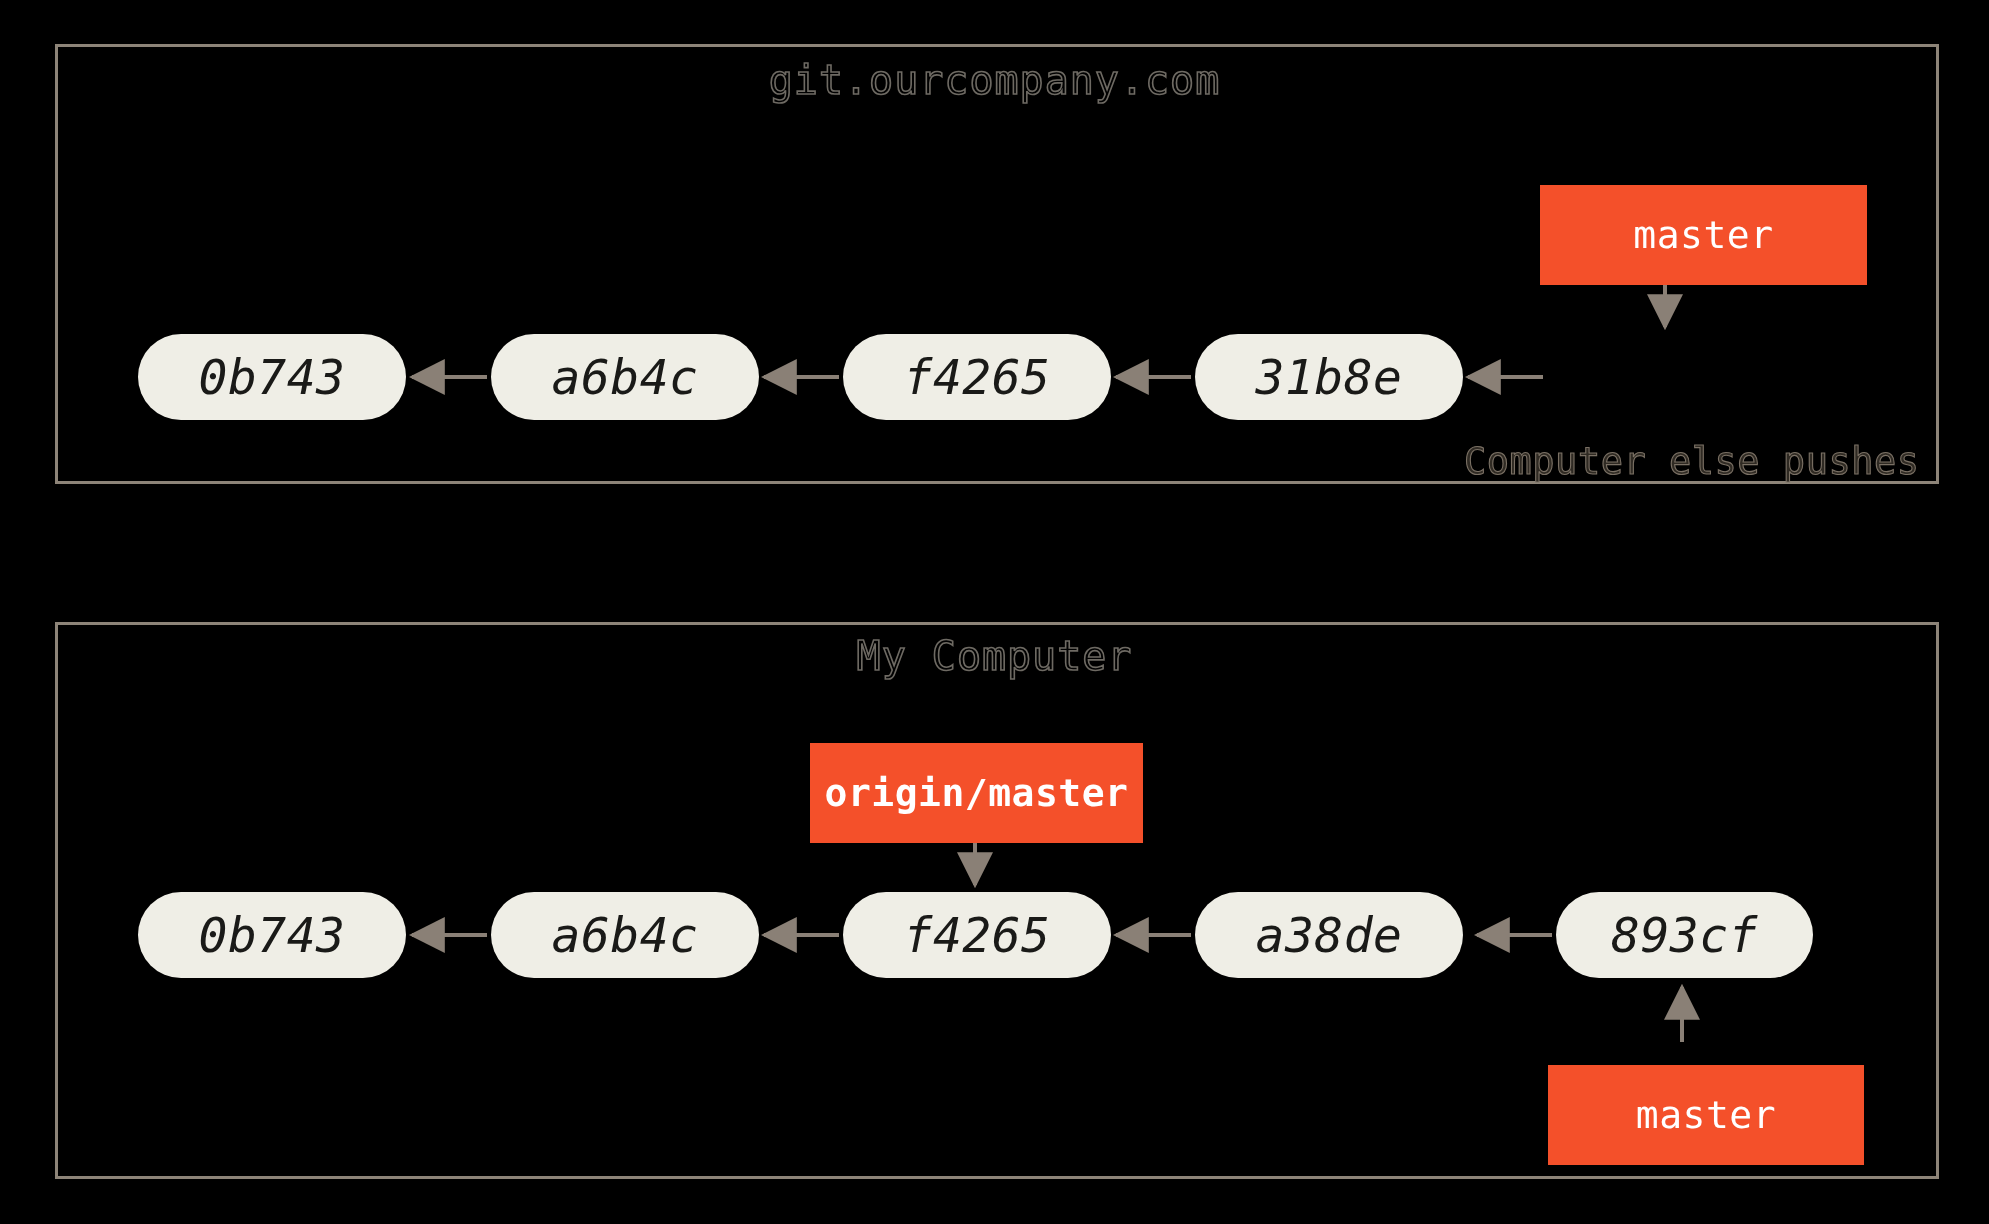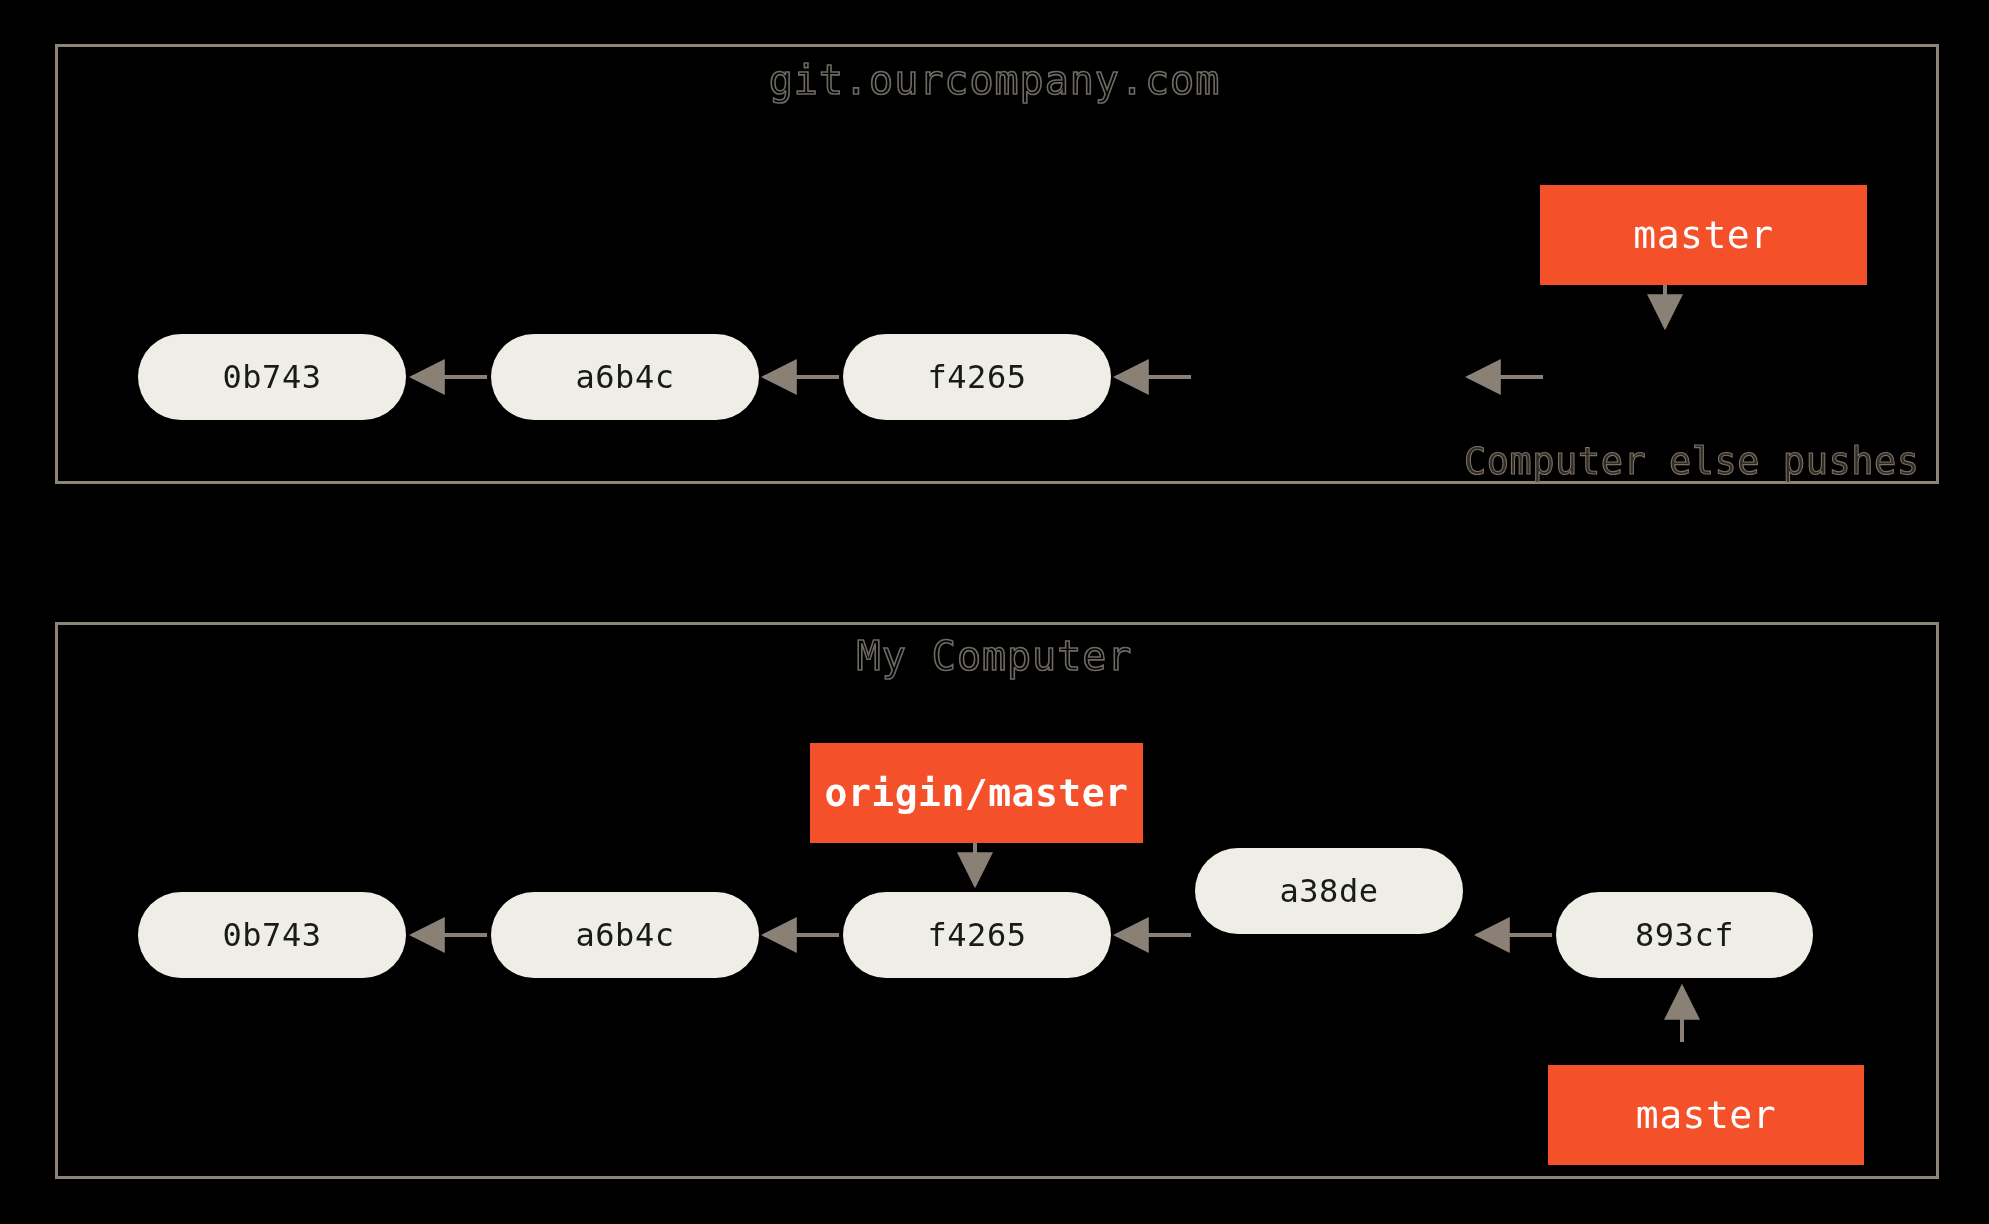--- a/index.html
+++ b/index.html
@@ -51,24 +51,25 @@
 
   
   .commit {
     position: absolute;
     height: 86px;
     background: #efeee6;
     border-radius: 43px;
     display: flex;
     align-items: center;
     justify-content: center;
-    font-size: 32px;
+    font-size: 48px;
     color: #1a1a18;
     letter-spacing: 0.5px;
     box-sizing: border-box;
+    font-style: italic;
   }
 
   
   .branch-label {
     position: absolute;
     background: #f4502a;
     display: flex;
     align-items: center;
     justify-content: center;
     font-size: 38px;
@@ -140,41 +141,44 @@
 
   <div class="commit" style="left:138px; top:334px; width:268px;">
     <span>0b743</span>
   </div>
   <div class="commit" style="left:491px; top:334px; width:268px;">
     <span>a6b4c</span>
   </div>
   <div class="commit" style="left:843px; top:334px; width:268px;">
     <span>f4265</span>
   </div>
+  <div class="commit" style="left:1195px; top:334px; width:268px;">
+    <span>31b8e</span>
+  </div>
 
   <div class="caption" style="left:1464px; top:440px;">Computer else pushes</div>
 
   <div class="panel" id="panel-local"></div>
 
   <div class="panel-title" id="title-local">My Computer</div>
 
   <div class="branch-label" style="left:810px; top:723px; width:333px; height:100px;font-weight:bold;">
     <span>origin/master</span>
   </div>
 
   <div class="commit" style="left:138px; top:892px; width:268px;">
     <span>0b743</span>
   </div>
   <div class="commit" style="left:491px; top:892px; width:268px;">
     <span>a6b4c</span>
   </div>
   <div class="commit" style="left:843px; top:892px; width:268px;">
     <span>f4265</span>
   </div>
-  <div class="commit" style="left:1195px; top:848px; width:268px;">
+  <div class="commit" style="left:1195px; top:892px; width:268px;">
     <span>a38de</span>
   </div>
   <div class="commit" style="left:1556px; top:892px; width:257px;">
     <span>893cf</span>
   </div>
 
   <div class="branch-label" style="left:1548px; top:1045px; width:316px; height:100px;">
     <span>master</span>
   </div>
 

